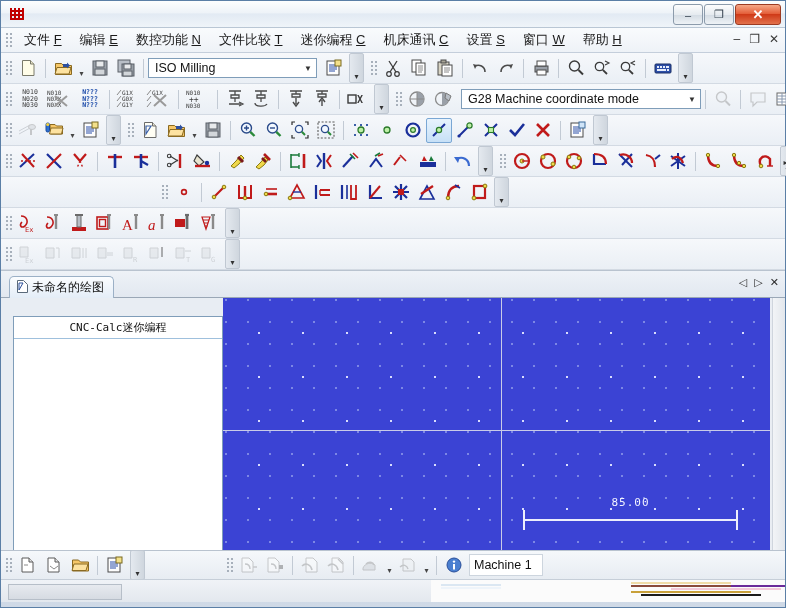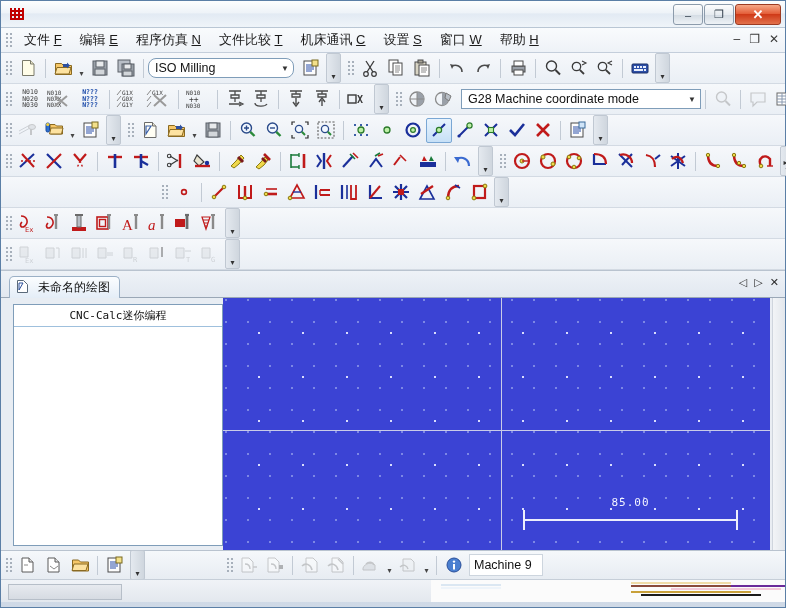--- a/index.html
+++ b/index.html
@@ -107,36 +107,36 @@
   }
   .nctxt.b{color:#1243a6;font-weight:bold;}
   
   .tabstrip{
     height:26px;position:relative;
     background:linear-gradient(180deg,#eef2f7,#e2e8f0);
     border-top:1px solid #b9c3cf;border-bottom:1px solid #9aa7b6;
     display:flex;align-items:flex-end;padding-left:8px;
   }
   .doctab{
-    height:21px;display:flex;align-items:center;gap:9px;
+    height:21px;display:flex;align-items:center;gap:3px;
     padding:0 9px 0 6px;font-size:12px;color:#111;
     background:linear-gradient(180deg,#fbfdff,#e4edf7);
     border:1px solid #9bb0c6;border-bottom:none;
     border-radius:5px 5px 0 0;
     position:relative;top:1px;
   }
   .tabnav{position:absolute;right:6px;top:5px;display:flex;gap:7px;align-items:center;color:#2b2b2b;font-size:11px;}
   
   .work{
     position:relative;height:252px;
     background:#e8edf3;
     display:flex;
   }
   .leftpane{
-    width:210px;margin:6px 0 0 12px;
+    width:210px;margin:18px 0 0 12px;
     border:1px solid #7f9db9;background:#fff;
     display:flex;flex-direction:column;
     height:242px;box-sizing:border-box;
   }
   .lp-head{
     height:21px;border-bottom:1px solid #9fc0dd;
     background:#fff;display:flex;align-items:center;justify-content:center;
     font-family:"DejaVu Sans Mono", monospace;font-size:11px;color:#111;
   }
   .lp-body{flex:1;background:#fff;}
@@ -224,22 +224,23 @@
       <div class="wbtn">–</div>
       <div class="wbtn">❐</div>
       <div class="wbtn close">✕</div>
     </div>
   </div>
 
   <div class="menubar">
     <div class="grip"></div>
     <div class="menu-item"><span>文件</span> <span class="mn">F</span></div>
     <div class="menu-item"><span>编辑</span> <span class="mn">E</span></div>
-    <div class="menu-item"><span>程序仿真</span> <span class="mn">N</span></div>
+    <div class="menu-item"><span>数控功能</span> <span class="mn">N</span></div>
     <div class="menu-item"><span>文件比较</span> <span class="mn">T</span></div>
+    <div class="menu-item"><span>迷你编程</span> <span class="mn">C</span></div>
     <div class="menu-item"><span>机床通讯</span> <span class="mn">C</span></div>
     <div class="menu-item"><span>设置</span> <span class="mn">S</span></div>
     <div class="menu-item"><span>窗口</span> <span class="mn">W</span></div>
     <div class="menu-item"><span>帮助</span> <span class="mn">H</span></div>
     <div class="mdi-btns">
       <span>–</span>
       <span>❐</span>
       <span>✕</span>
     </div>
   </div>
@@ -270,21 +271,21 @@
     </div>
     <div class="btn">
       <svg width="18" height="18" viewBox="0 0 18 18">
           <rect x="1" y="1" width="12" height="12" fill="#b8bec6" stroke="#5b6169"></rect>
           <rect x="5" y="5" width="12" height="12" fill="#9aa0a8" stroke="#5b6169"></rect>
           <rect x="7" y="5" width="7" height="5" fill="#e8eaec" stroke="#5b6169"></rect>
           <rect x="6" y="12" width="9" height="5" fill="#d2d6da" stroke="#5b6169"></rect>
         </svg>
     </div>
     <div class="sep"></div>
-    <div class="combo" style="width:146px;border-radius:8px;">
+    <div class="combo" style="width:169px;">
       <span class="cv">ISO Milling</span>
       <span class="carrow">▼</span>
     </div>
     <div class="btn" style="margin-left:4px;">
       <svg width="18" height="18" viewBox="0 0 18 18">
           <rect x="2" y="2" width="12" height="14" fill="#fdfdfd" stroke="#4a4a4a"></rect>
           <g stroke="#2a4fa8" stroke-width="1">
             <path d="M4 6h8M4 8h8M4 10h8M4 12h6"></path>
           </g>
           <rect x="10" y="1" width="6" height="6" fill="#f3e08a" stroke="#7a6a20"></rect>
@@ -1215,21 +1216,21 @@
     </div>
     <div class="chev">▾</div>
     <div class="sep"></div>
     <div class="btn">
       <svg width="18" height="18" viewBox="0 0 18 18">
           <circle cx="9" cy="9" r="7" fill="#4a7fd0" stroke="#2a4f9a"></circle>
           <circle cx="9" cy="5.6" r="1.2" fill="#fff"></circle>
           <rect x="8" y="8" width="2" height="5.5" fill="#fff"></rect>
         </svg>
     </div>
-    <div class="machine">Machine 9</div>
+    <div class="machine">Machine 1</div>
   </div>
 
   <div class="statusbar">
     <div class="statusfield"></div>
     <div class="taskstrip">
       <div class="tsline" style="left:10px;top:4px;width:60px;background:#dbe7f2;"></div>
       <div class="tsline" style="left:10px;top:7px;width:60px;background:#eef4fa;"></div>
       <div class="tsline" style="left:200px;top:2px;width:100px;background:#f0dca8;"></div>
       <div class="tsline" style="left:200px;top:5px;width:130px;background:#8a4a3a;"></div>
       <div class="tsline" style="left:240px;top:8px;width:110px;background:#f2c8d8;"></div>

